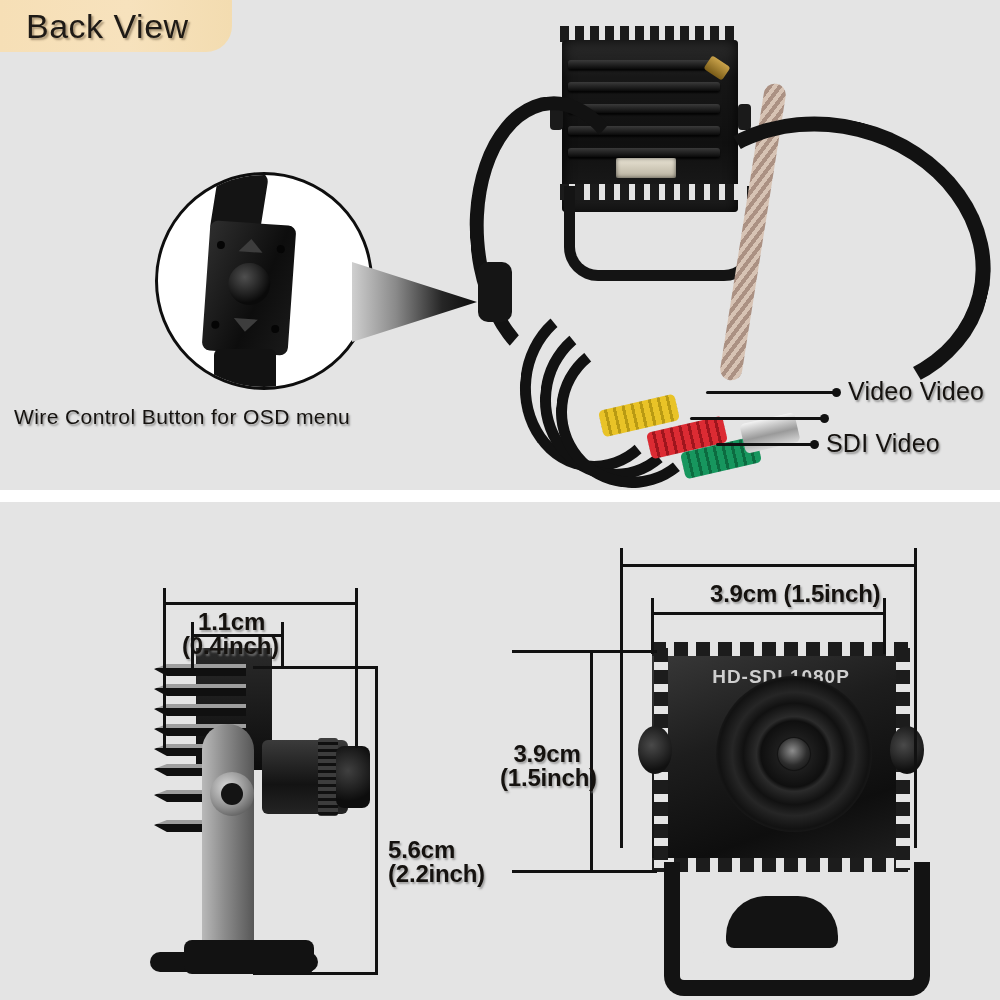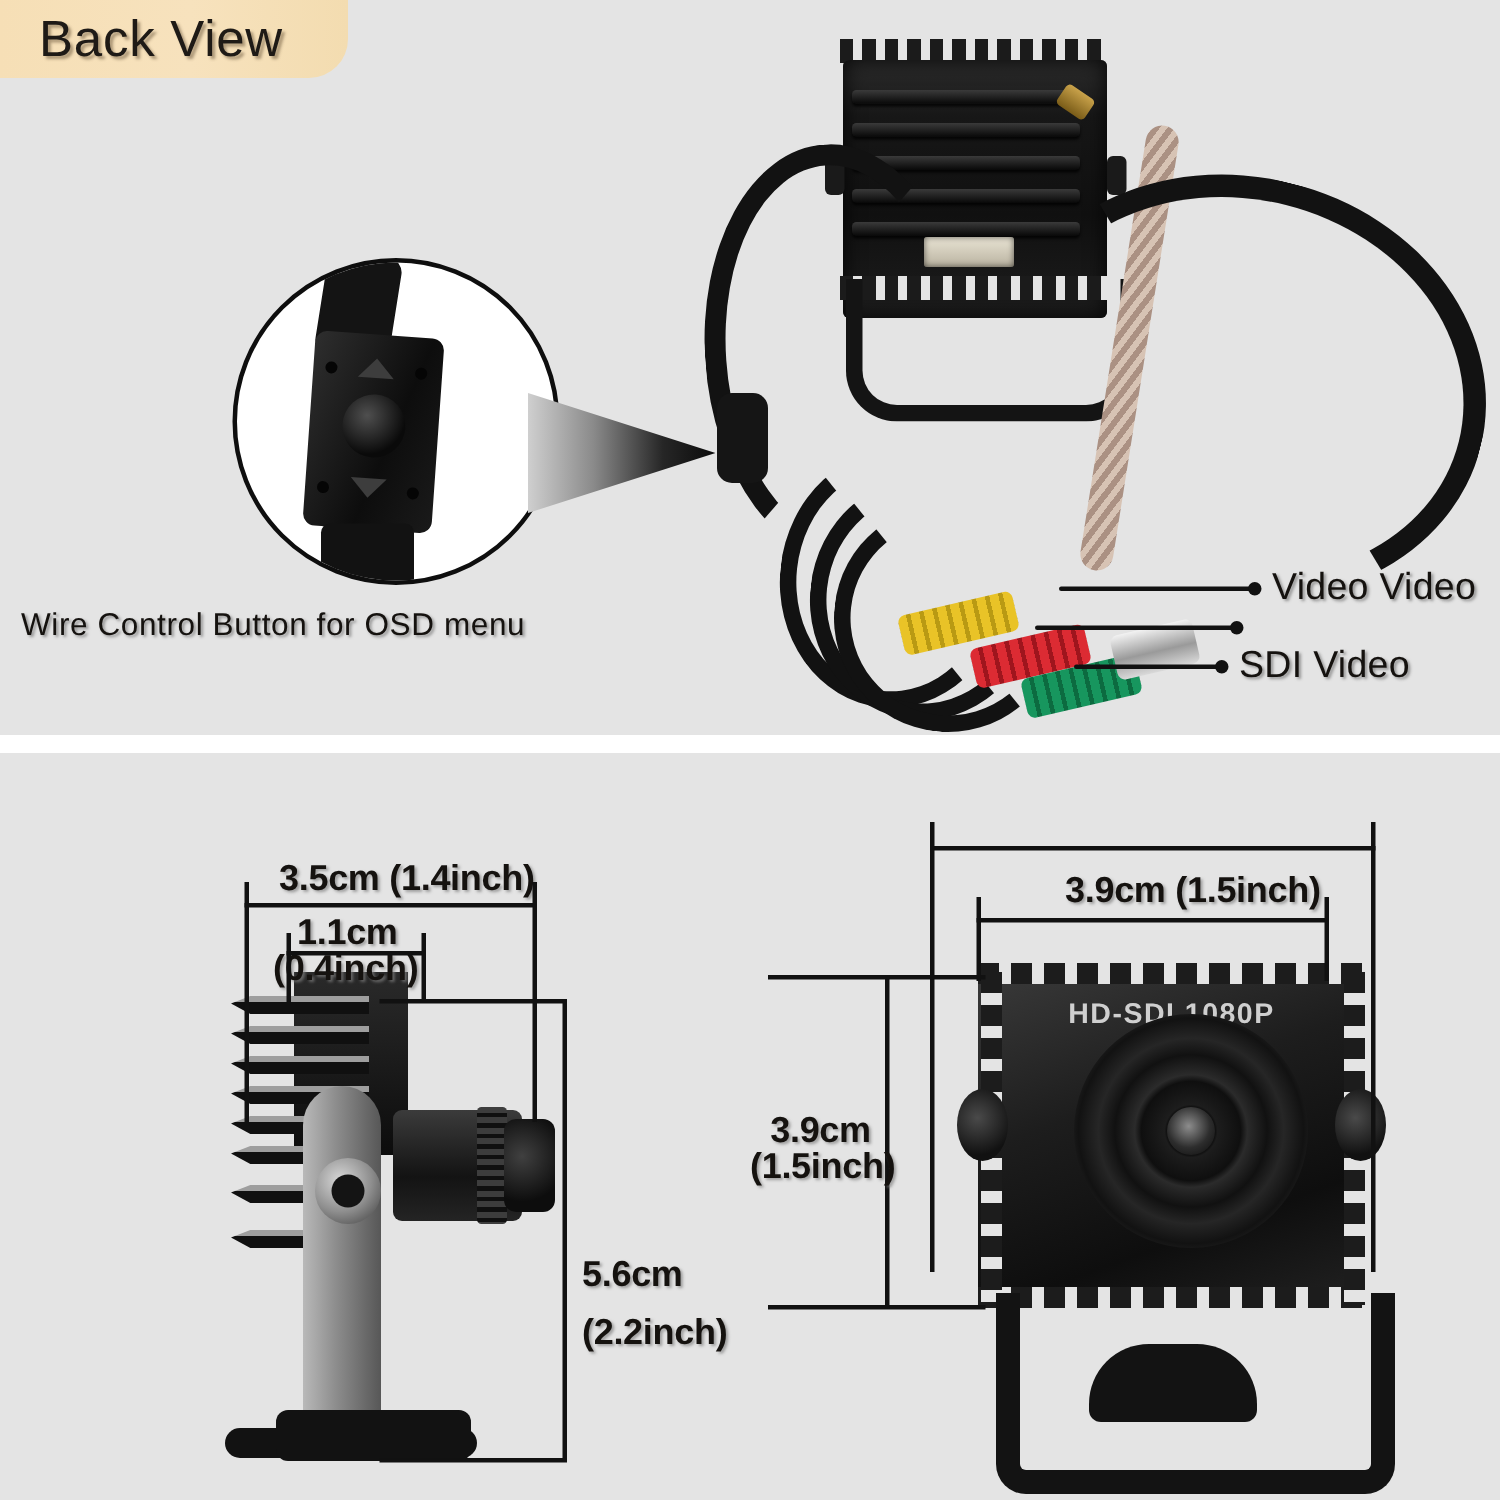--- a/index.html
+++ b/index.html
@@ -215,36 +215,35 @@
     <div class="sv-fin" style="left:4px;top:180px;"></div>
     <div class="sv-arm"></div>
     <div class="sv-screw"></div>
     <div class="sv-lens"></div>
     <div class="sv-lensring"></div>
     <div class="sv-lenscap"></div>
     <div class="sv-foot" style="left:0;top:312px;width:168px;height:20px;border-radius:10px;"></div>
     <div class="sv-foot" style="left:34px;top:300px;width:130px;height:34px;border-radius:8px;"></div>
   </div>
 
-  <span class="lbl dim" style="left:186px;top:70px;">3.5cm (1.4inch)</span>
   <div class="dimline dimh" style="left:163px;top:100px;width:195px;"></div>
   <div class="dimline dimv" style="left:163px;top:86px;height:160px;"></div>
   <div class="dimline dimv" style="left:355px;top:86px;height:160px;"></div>
 
   <span class="lbl dim" style="left:198px;top:106px;">1.1cm</span>
   <span class="lbl dim" style="left:182px;top:130px;">(0.4inch)</span>
   <div class="dimline dimh" style="left:191px;top:132px;width:93px;"></div>
   <div class="dimline dimv" style="left:191px;top:120px;height:46px;"></div>
   <div class="dimline dimv" style="left:281px;top:120px;height:46px;"></div>
 
   <div class="dimline dimh" style="left:253px;top:164px;width:125px;"></div>
   <div class="dimline dimh" style="left:253px;top:470px;width:125px;"></div>
   <div class="dimline dimv" style="left:375px;top:164px;height:308px;"></div>
   <span class="lbl dim" style="left:388px;top:334px;">5.6cm</span>
-  <span class="lbl dim" style="left:388px;top:358px;margin-top:15px;">(2.2inch)</span>
+  <span class="lbl dim" style="left:388px;top:358px;">(2.2inch)</span>
 
   <div id="fv-cam" style="top:138px;">
     <div class="fv-body"></div>
     <div class="fv-teeth" style="top:2px;"></div>
     <div class="fv-teeth" style="top:218px;"></div>
     <div class="fv-teeth-v" style="left:14px;top:8px;"></div>
     <div class="fv-teeth-v" style="left:256px;top:8px;"></div>
     <div class="fv-label">HD-SDI  1080P</div>
     <div class="fv-lens"></div>
     <div class="fv-pupil"></div>

